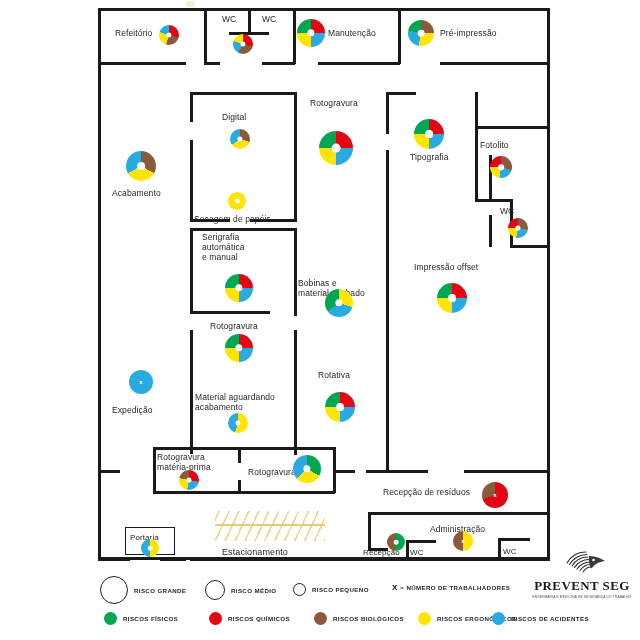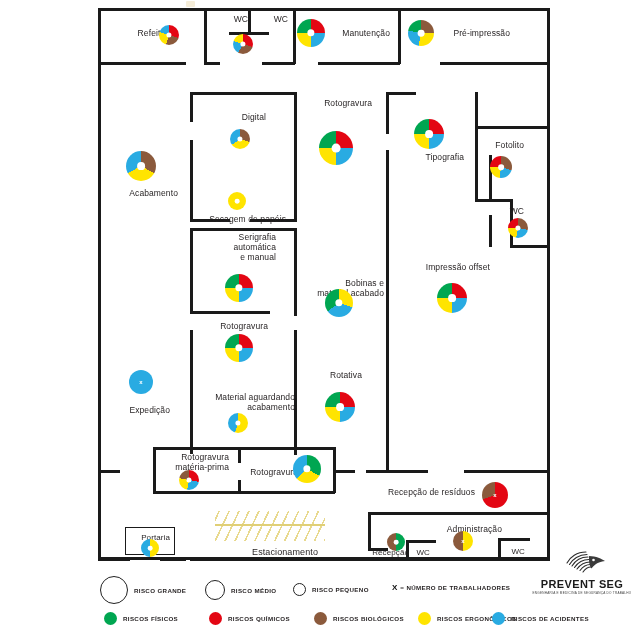--- a/index.html
+++ b/index.html
@@ -1,37 +1,37 @@
 <!DOCTYPE html>
 <html><head>
 <meta charset="utf-8">
 <style>
   html,body{margin:0;padding:0;background:#ffffff;}
   body{width:640px;height:640px;font-family:"Liberation Sans",sans-serif;color:#1a1a1a;overflow:hidden;}
   #root{position:relative;width:640px;height:640px;}
 
   .wall{position:absolute;background:#1a1a1a;}
-  .label{position:absolute;font-size:8.5px;color:#231f20;text-align:right;line-height:10px;white-space:pre-line;letter-spacing:.1px;}
+  .label{position:absolute;font-size:8.5px;color:#231f20;text-align:left;line-height:10px;white-space:pre-line;letter-spacing:.1px;}
   .label.sm{font-size:8px;}
   .pie{position:absolute;border-radius:50%;}
   .pie .hub{position:absolute;left:50%;top:50%;width:22%;height:22%;transform:translate(-50%,-50%);border-radius:50%;background:#ffffff;}
   .pie .xl{position:absolute;left:0;top:0;width:100%;height:100%;display:flex;align-items:center;justify-content:center;font-size:6px;font-weight:bold;color:#ffffff;}
 
   
   #legend{position:absolute;left:0;top:568px;width:640px;height:72px;}
   .lg-row{position:absolute;left:0;width:640px;height:28px;}
   .lg-item{position:absolute;display:flex;align-items:center;}
   .lg-ring{border:1.3px solid #222;border-radius:50%;background:#fff;}
   .lg-dot{border-radius:50%;}
   .lg-text{font-size:6.2px;font-weight:bold;letter-spacing:.35px;color:#231f20;margin-left:6px;white-space:nowrap;}
   .lg-x{font-size:8px;font-weight:bold;color:#111;}
 
   
   #brand{position:absolute;right:4px;top:548px;width:108px;text-align:center;}
-  #brand .word{font-family:Liberation Sans, sans-serif;font-size:11px;font-weight:bold;letter-spacing:.4px;color:#1b1b1b;}
+  #brand .word{font-family:Liberation Serif, serif;font-size:13px;font-weight:bold;letter-spacing:.4px;color:#1b1b1b;}
   #brand .tag{font-size:3.1px;letter-spacing:.25px;color:#444;margin-top:1px;}
   #brand svg{display:block;margin:0 auto;}
 
   
   #estac{position:absolute;left:215px;top:511px;width:110px;height:30px;
     background:repeating-linear-gradient(115deg,transparent 0 3px,#e8d98e 3px 4.6px,transparent 4.6px 9px);}
   #estac .bar{position:absolute;left:0;top:13px;width:100%;height:1.6px;background:#e0cf76;}
 
   .portaria-box{position:absolute;border:1.5px solid #1a1a1a;}
   .topmark{position:absolute;left:186px;top:1px;width:9px;height:6px;background:#f3ead2;border-radius:1px;opacity:.85;}

